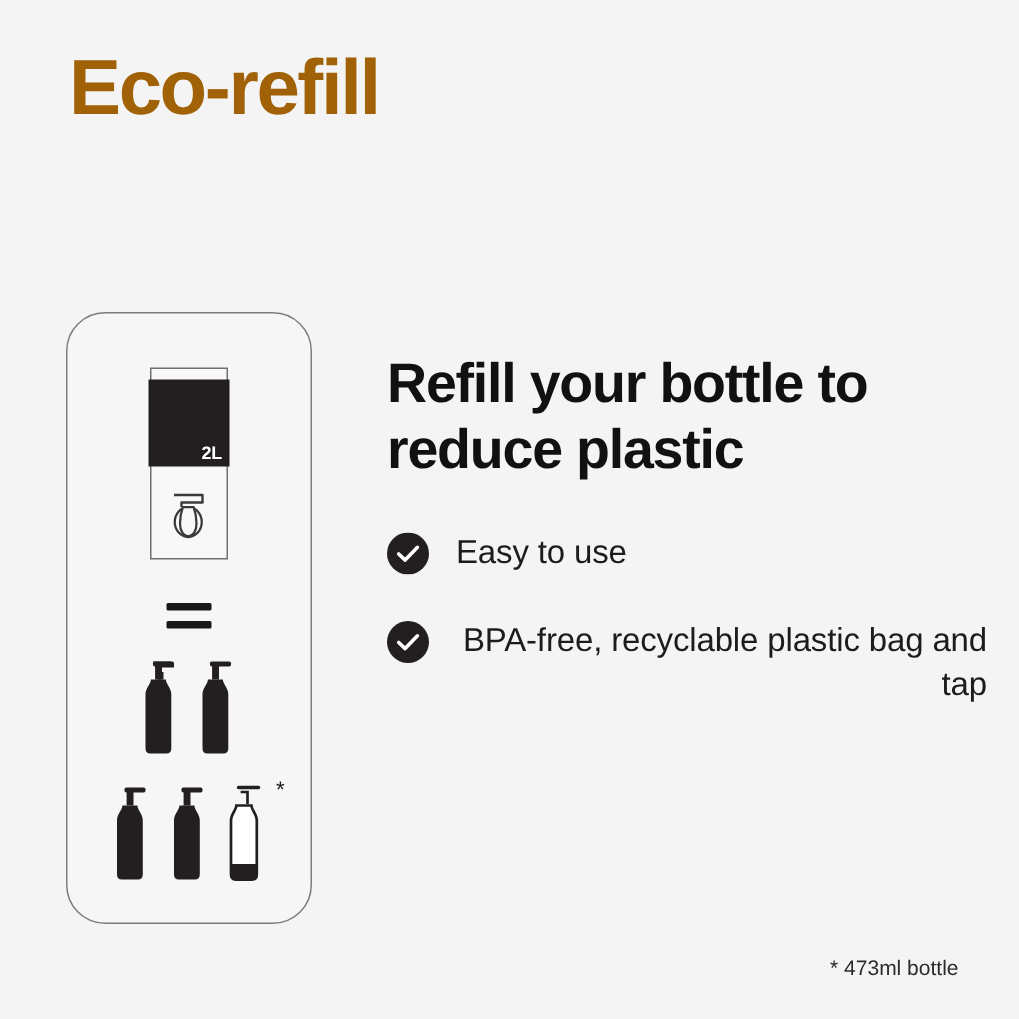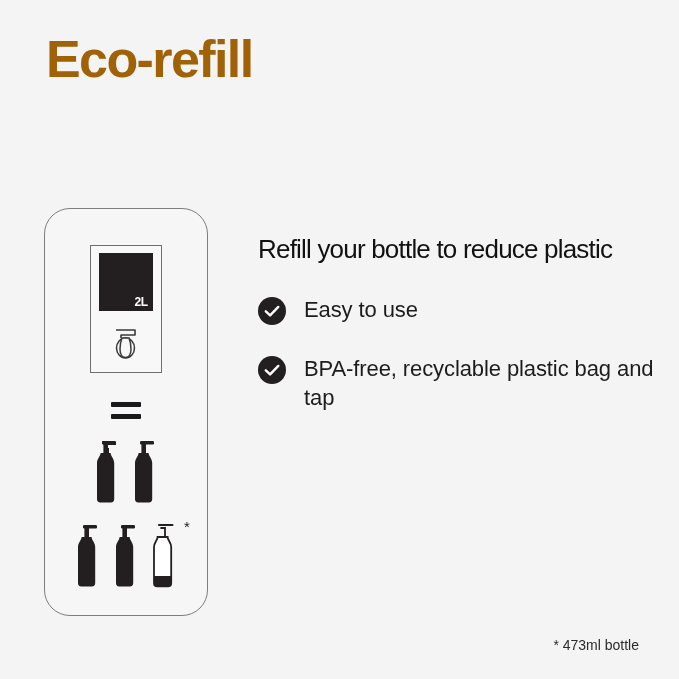--- a/index.html
+++ b/index.html
@@ -73,21 +73,21 @@
     flex-direction: column;
     align-items: center;
   }
 
   
   .carton {
     position: absolute;
     left: 50%;
     transform: translateX(-50%);
     top: 36px;
-    width: 72px;
+    width: 52px;
     height: 128px;
     border: 1.3px solid #6f6f6f;
     background: #f8f8f8;
     box-sizing: border-box;
     display: flex;
     flex-direction: column;
     align-items: center;
   }
   .carton-bag {
     margin-top: 7px;
@@ -150,37 +150,38 @@
 
   
   .right {
     position: absolute;
     left: 258px;
     top: 234px;
     width: 400px;
   }
 
   .subhead {
-    font-size: 26px;
-    font-weight: 400;
+    font-size: 37px;
+    font-weight: 700;
     line-height: 1.2;
     letter-spacing: -0.8px;
     color: #111111;
     margin: 0 0 30px 0;
   }
 
   .features {
     list-style: none;
     margin: 0;
     padding: 0;
   }
   .feature {
     display: flex;
     align-items: flex-start;
     margin-bottom: 29px;
+    text-align: right;
   }
   .feature:last-child { margin-bottom: 0; }
 
   .check {
     flex: 0 0 auto;
     width: 28px;
     height: 28px;
     margin-right: 18px;
     margin-top: 2px;
   }

